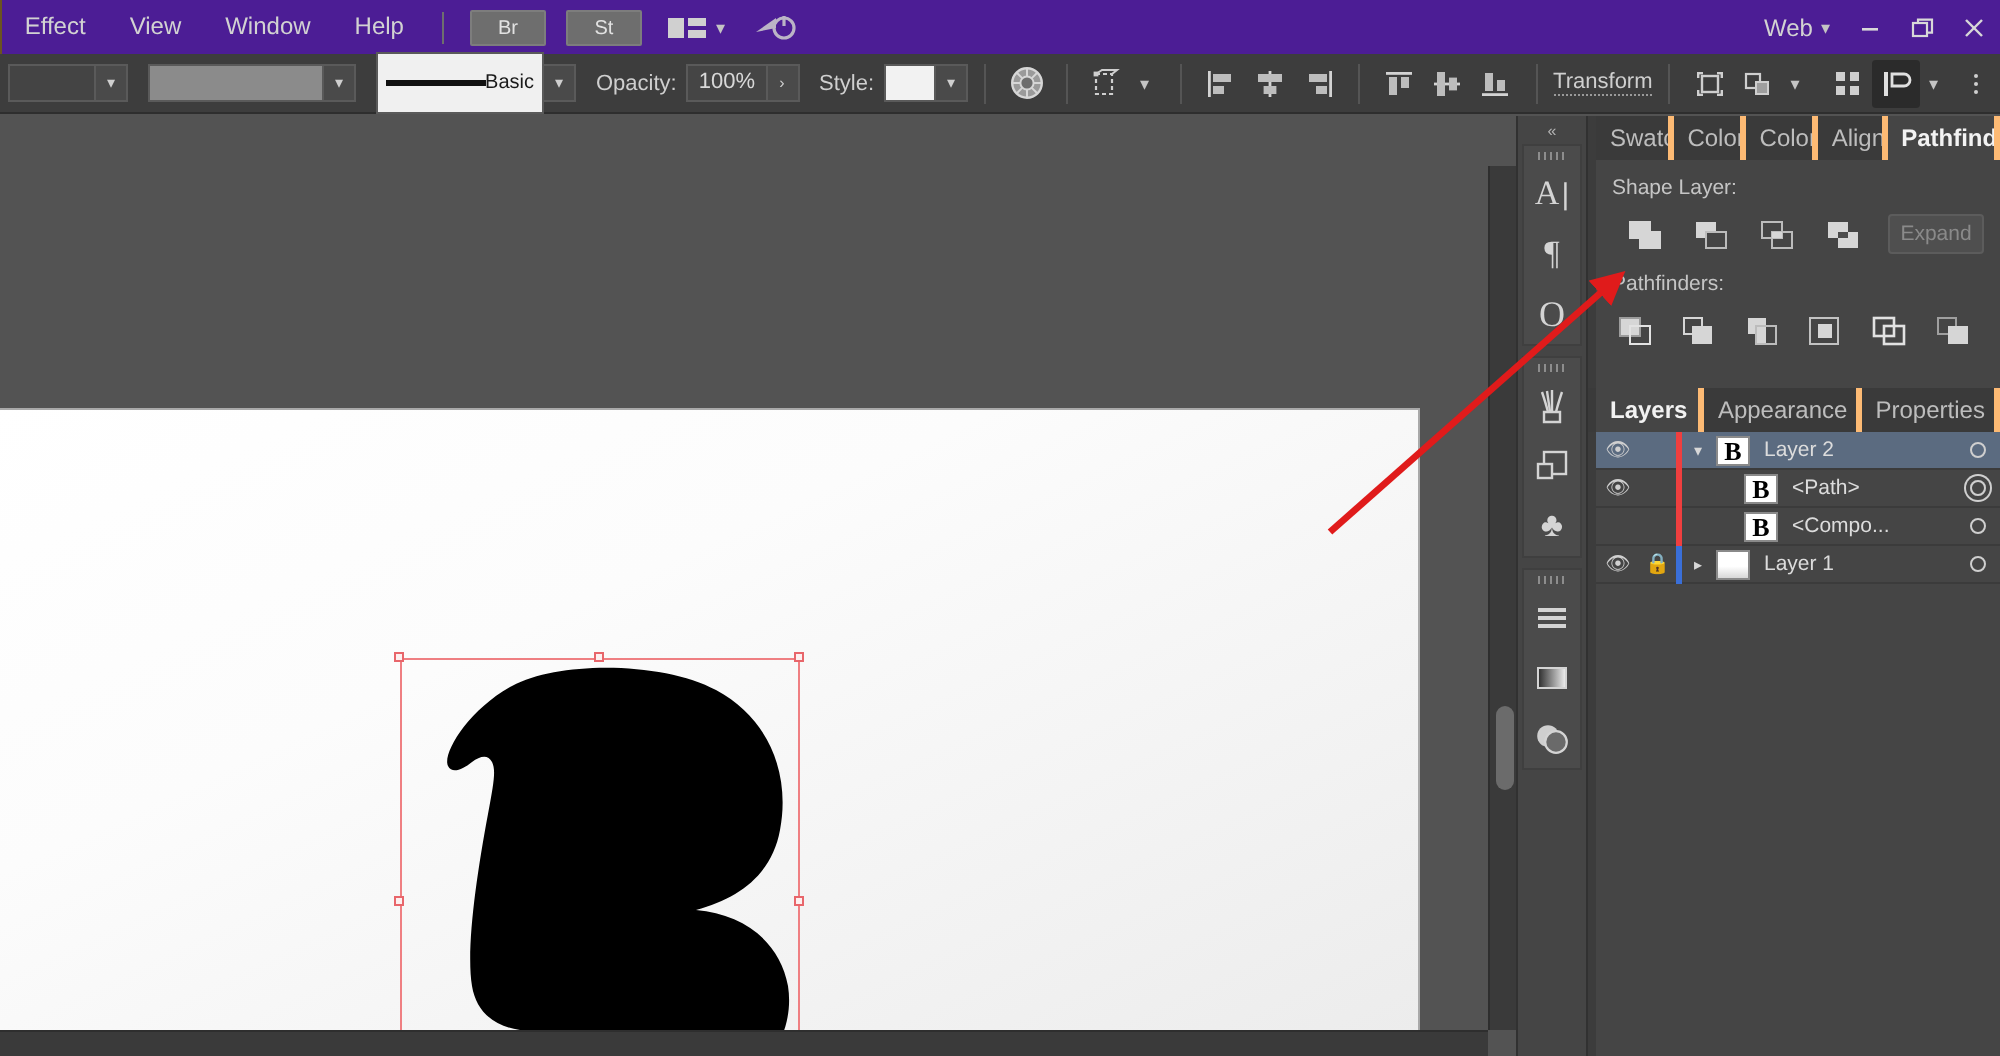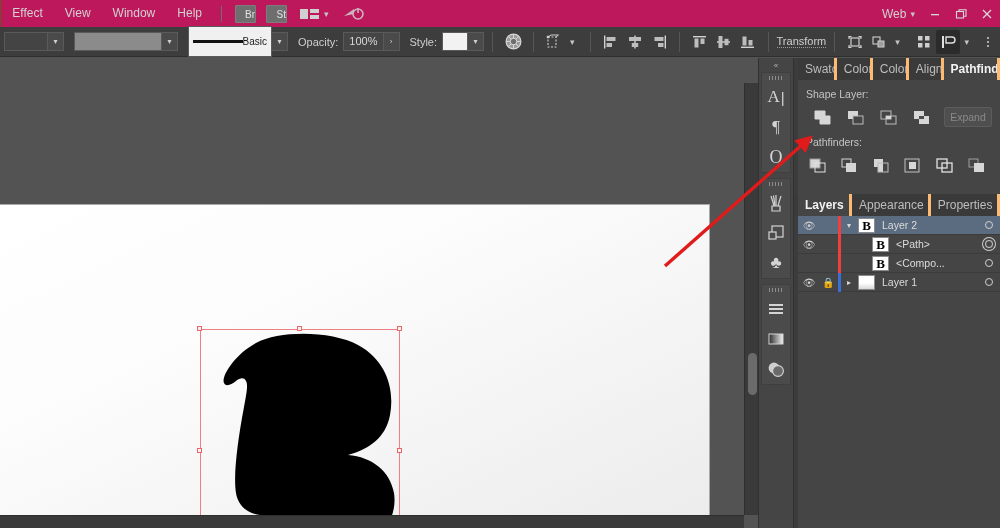--- a/index.html
+++ b/index.html
@@ -9,33 +9,33 @@
     font-family: "Liberation Sans", sans-serif;
     font-size: 11px;
     color: #c8c8c8;
     overflow: hidden;
   }
   #app { position: relative; width: 1000px; height: 528px; }
 
   
   .menubar {
     position: absolute; left: 0; top: 0; width: 1000px; height: 27px;
-    background: #be185d;
+    background: #4c1d95;
     display: flex; align-items: center;
   }
   .menubar-left { display: flex; align-items: center; height: 100%; margin-left: -14px; }
   .menu-item {
     padding: 0 11px; height: 27px; line-height: 27px;
     color: #d2d2d2; font-size: 12px; white-space: nowrap;
   }
   .menu-item.first { background: #6b5320; color: #e8e8e8; padding: 0 6px; }
   .mb-sep { width: 1px; height: 16px; background: #6e6e6e; margin: 0 8px; }
   .sq-btn {
-    width: 21px; height: 18px; background: #6e6e6e; border: 1px solid #7d7d7d;
-    color: #e2e2e2; font-size: 10px; text-align: right; line-height: 17px;
+    width: 38px; height: 18px; background: #6e6e6e; border: 1px solid #7d7d7d;
+    color: #e2e2e2; font-size: 10px; text-align: center; line-height: 17px;
     margin: 0 5px; border-radius: 1px;
   }
   .arrange-ico { width: 20px; height: 14px; margin-left: 8px; position: relative; }
   .arrange-ico i { position: absolute; background: #d0d0d0; display: block; }
   .chev { margin: 0 7px 0 4px; font-size: 9px; color: #c4c4c4; }
   .power-ico { margin-left: 6px; opacity: .85; }
 
   .menubar-right { margin-left: auto; display: flex; align-items: center; height: 100%; }
   .web-label { color: #d2d2d2; font-size: 12px; }
   .search-box {

